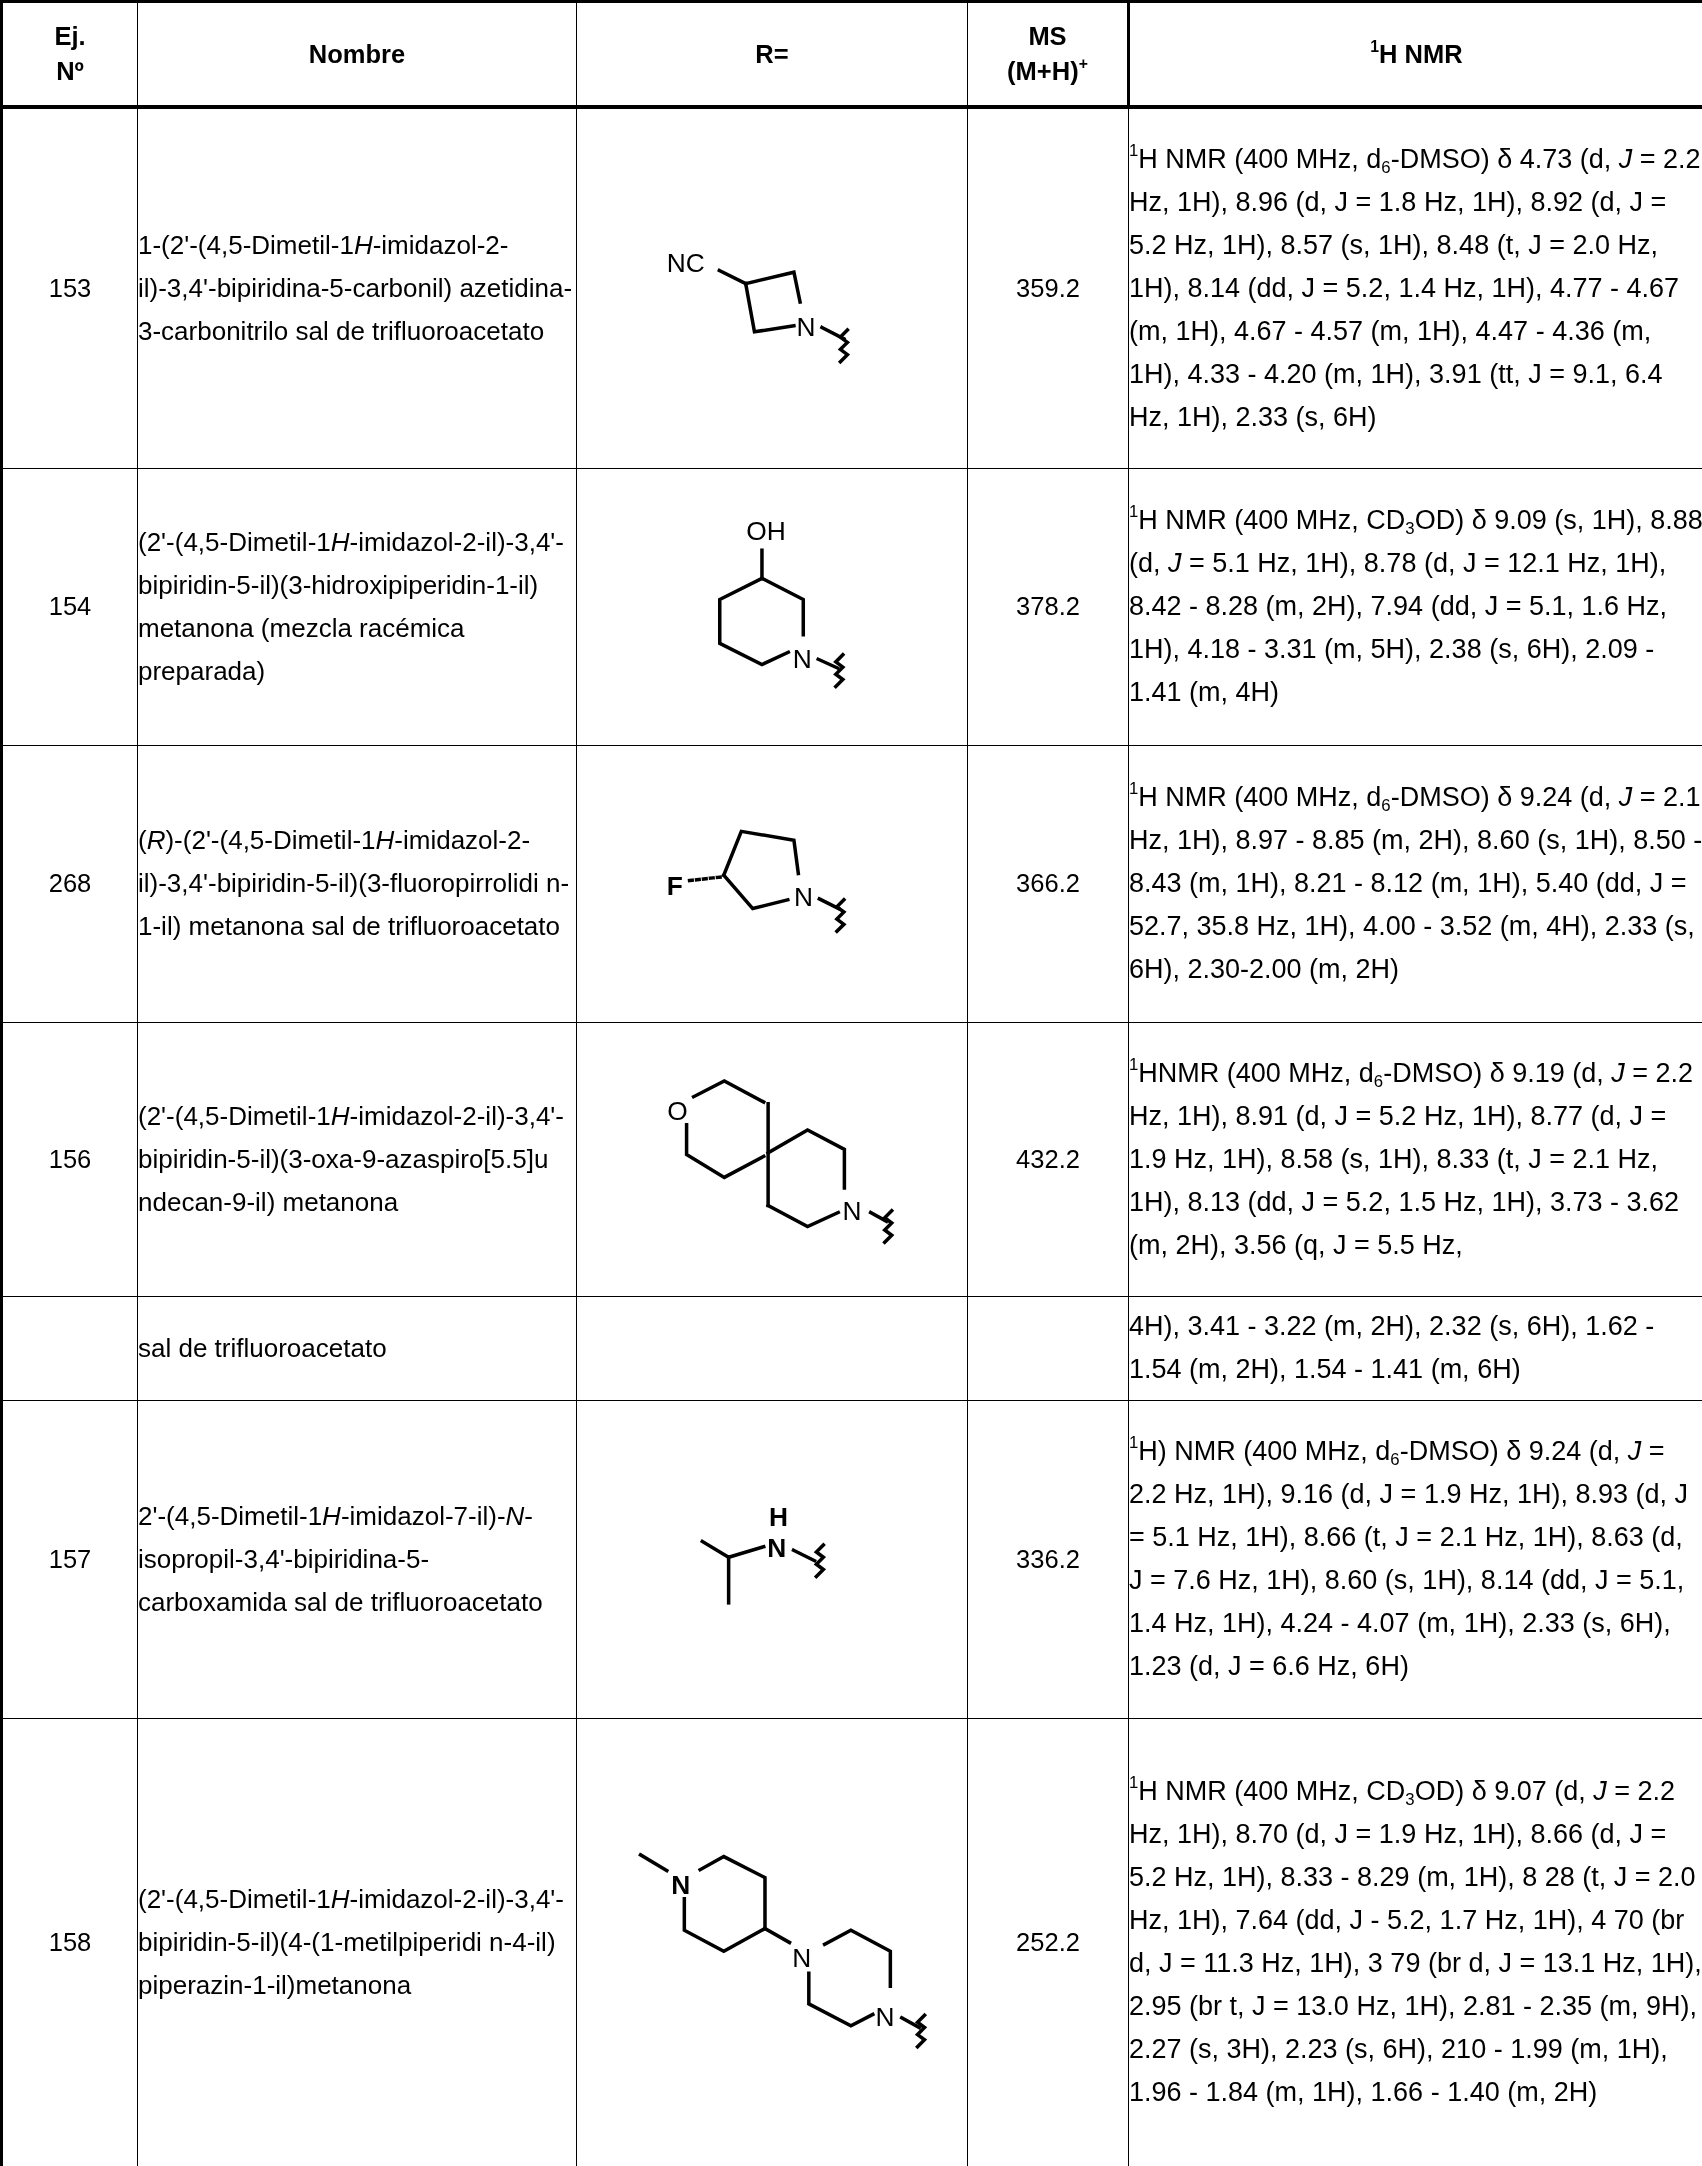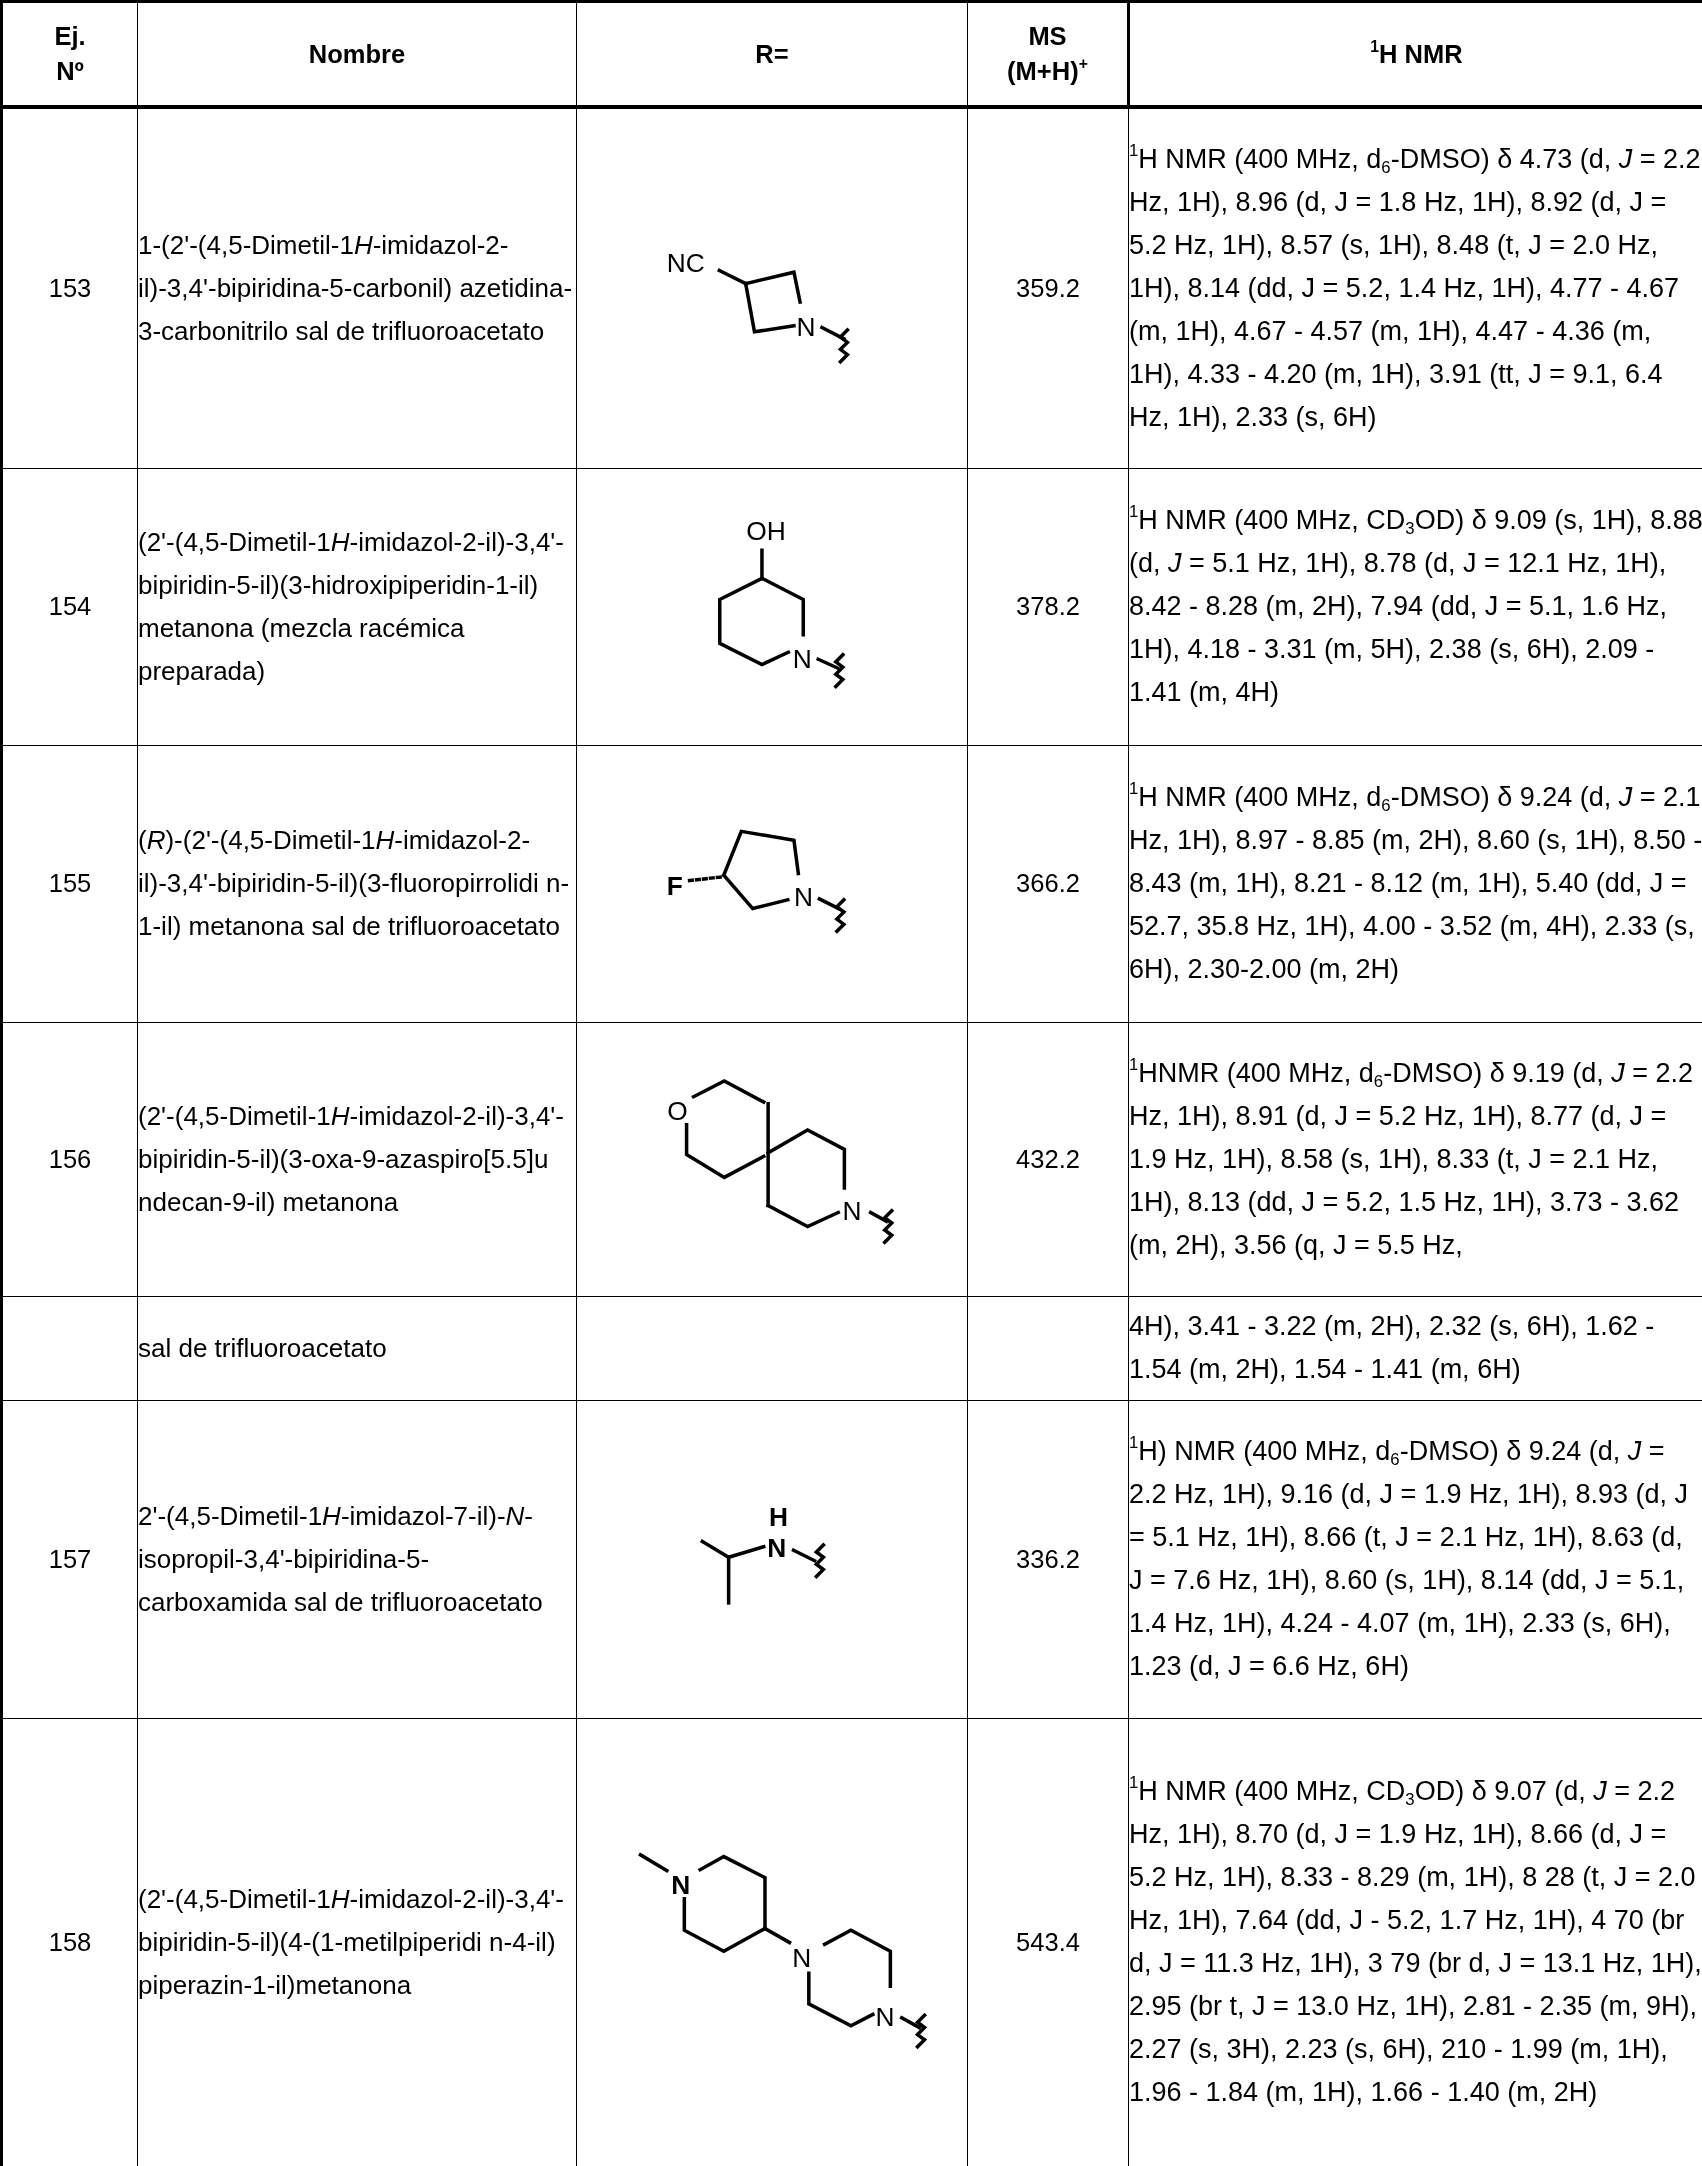--- a/index.html
+++ b/index.html
@@ -110,21 +110,21 @@
           <path d="M200,175 l-8,8 l8,6 l-8,8 l8,6 l-8,8" stroke-width="3"></path>
         </svg>
       </td>
       <td class="ms ms-col-border">378.2</td>
       <td class="nmr">
         <sup>1</sup><span>H NMR (400 MHz, CD</span><sub>3</sub><span>OD) δ 9.09 (s, 1H), 8.88 (d, </span><i>J</i> <span>= 5.1 Hz, 1H), 8.78 (d, J = 12.1 Hz, 1H), 8.42 - 8.28 (m, 2H), 7.94 (dd, J = 5.1, 1.6 Hz, 1H), 4.18 - 3.31 (m, 5H), 2.38 (s, 6H), 2.09 - 1.41 (m, 4H)</span>
       </td>
     </tr>
 
     <tr style="height:277px">
-      <td class="ej">155</td>
+      <td class="ej">268</td>
       <td class="name">
         <span>(</span><i>R</i><span>)-(2'-(4,5-Dimetil-1</span><i>H</i><span>-imidazol-2-il)-3,4'-bipiridin-5-il)(3-fluoropirrolidi n-1-il) metanona sal de trifluoroacetato</span>
       </td>
       <td class="r">
         <svg class="struct" width="228" height="176" viewBox="0 0 260 200">
           <text x="10" y="112" font-weight="bold">F</text>
           <line x1="36" y1="96" x2="72" y2="92" stroke-dasharray="3,5" stroke-width="5"></line>
           <polyline points="75,90 95,40 155,50 160,88"></polyline>
           <polyline points="75,90 108,128 148,118"></polyline>
           <text x="155" y="125">N</text>
@@ -204,20 +204,20 @@
           <polyline points="90,100 90,136 135,160 182,134"></polyline>
           <line x1="182" y1="134" x2="210" y2="150"></line>
           <text x="213" y="178">N</text>
           <polyline points="250,152 280,136 325,160 325,200"></polyline>
           <polyline points="232,185 232,220 280,245 305,232"></polyline>
           <text x="308" y="245">N</text>
           <line x1="338" y1="236" x2="358" y2="247"></line>
           <path d="M364,233 l-8,8 l8,6 l-8,8 l8,6 l-8,8" stroke-width="3"></path>
         </svg>
       </td>
-      <td class="ms ms-col-border">543.4</td>
+      <td class="ms ms-col-border">252.2</td>
       <td class="nmr">
         <sup>1</sup><span>H NMR (400 MHz, CD</span><sub>3</sub><span>OD) δ 9.07 (d, </span><i>J</i> <span>= 2.2 Hz, 1H), 8.70 (d, J = 1.9 Hz, 1H), 8.66 (d, J = 5.2 Hz, 1H), 8.33 - 8.29 (m, 1H), 8 28 (t, J = 2.0 Hz, 1H), 7.64 (dd, J - 5.2, 1.7 Hz, 1H), 4 70 (br d, J = 11.3 Hz, 1H), 3 79 (br d, J = 13.1 Hz, 1H), 2.95 (br t, J = 13.0 Hz, 1H), 2.81 - 2.35 (m, 9H), 2.27 (s, 3H), 2.23 (s, 6H), 210 - 1.99 (m, 1H), 1.96 - 1.84 (m, 1H), 1.66 - 1.40 (m, 2H)</span>
       </td>
     </tr>
   </tbody>
 </table>
 
 
 </body></html>

